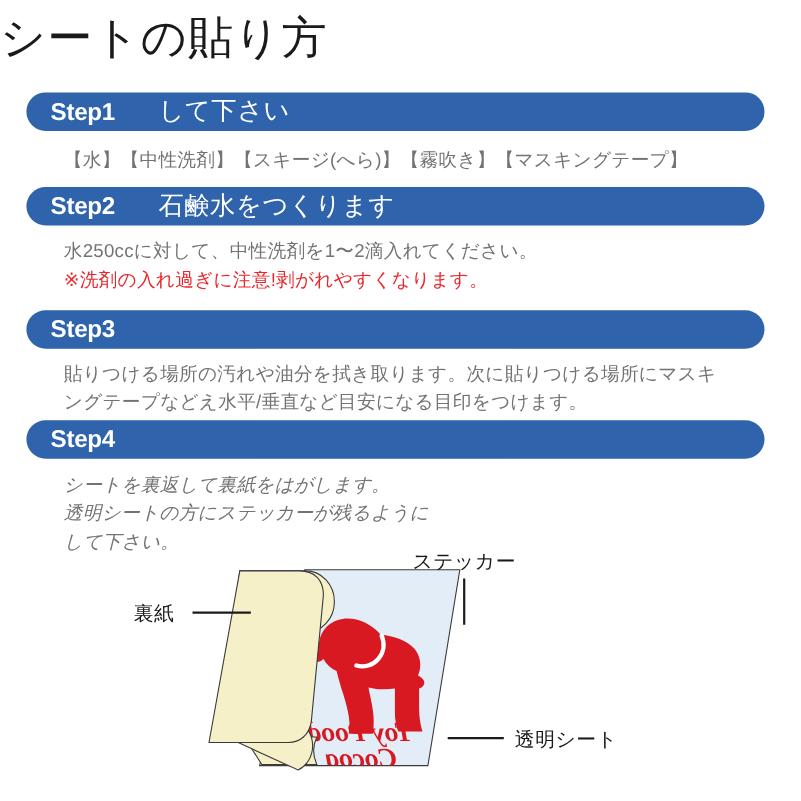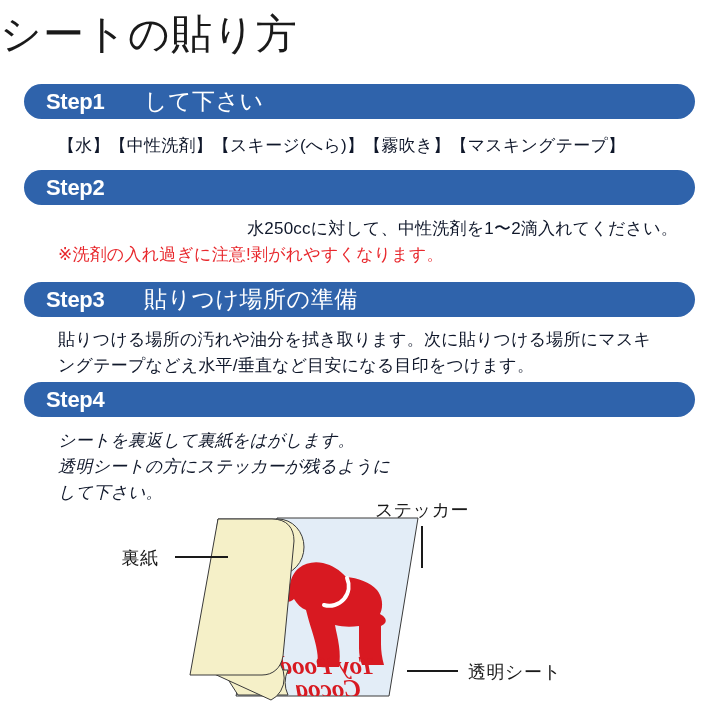--- a/index.html
+++ b/index.html
@@ -73,28 +73,28 @@
   #bar1 { top: 84px; text-align: right; }
   #bar2 { top: 170px; }
   #bar3 { top: 282px; }
   #bar4 { top: 382px; }
 
   
   .body-text {
     position: absolute;
     font-size: 17px;
     line-height: 26px;
-    color: #0f172a;
+    color: #737373;
     letter-spacing: 0.2px;
     white-space: pre-line;
   }
   .body-text.warn { color: #e8282d; }
 
   #t1 { left: 58px; top: 133px; width: 620px; }
-  #t2a { left: 58px; top: 216px; width: 620px; text-align: right; }
+  #t2a { left: 58px; top: 216px; width: 620px; }
   #t2b { left: 58px; top: 242px; width: 620px; }
   #t3 { left: 58px; top: 327px; width: 612px; }
   #t4 { left: 58px; top: 428px; width: 430px; font-style: italic; }
 
   
   #diagram {
     position: absolute;
     left: 0;
     top: 486px;
     width: 728px;
@@ -117,27 +117,27 @@
   <div class="page-title">シートの貼り方</div>
 
   <div class="step-bar" id="bar1">
     <span class="step-num">Step1</span>
     <span class="step-title">して下さい</span>
   </div>
   <div class="body-text" id="t1">【水】【中性洗剤】【スキージ(へら)】【霧吹き】【マスキングテープ】</div>
 
   <div class="step-bar" id="bar2">
     <span class="step-num">Step2</span>
+    <span class="step-title">石鹸水をつくります</span>
   </div>
   <div class="body-text" id="t2a">水250ccに対して、中性洗剤を1〜2滴入れてください。</div>
   <div class="body-text warn" id="t2b">※洗剤の入れ過ぎに注意!剥がれやすくなります。</div>
 
   <div class="step-bar" id="bar3">
     <span class="step-num">Step3</span>
-    <span class="step-title">貼りつけ場所の準備</span>
   </div>
   <div class="body-text" id="t3">貼りつける場所の汚れや油分を拭き取ります。次に貼りつける場所にマスキ
 ングテープなどえ水平/垂直など目安になる目印をつけます。</div>
 
   <div class="step-bar" id="bar4">
     <span class="step-num">Step4</span>
   </div>
   <div class="body-text" id="t4">シートを裏返して裏紙をはがします。
 透明シートの方にステッカーが残るように
 して下さい。</div>

